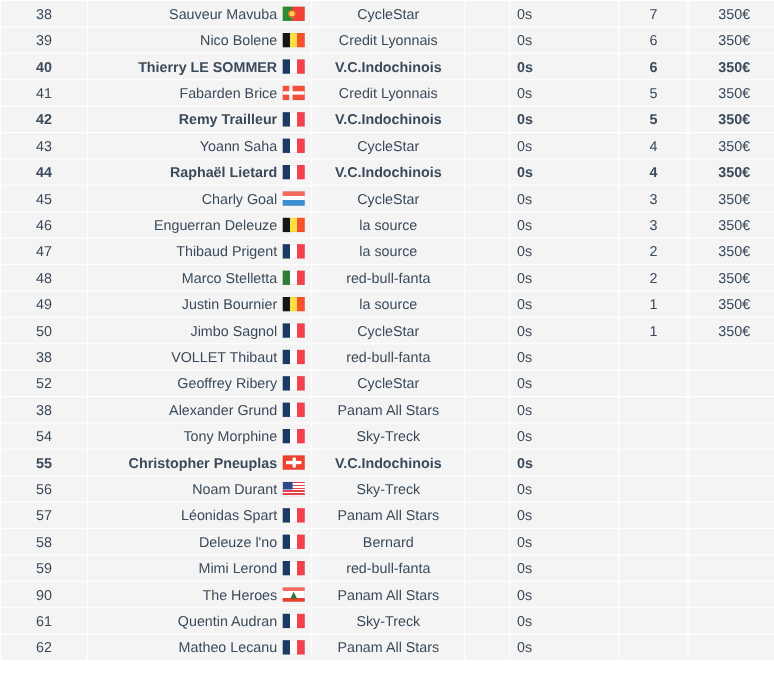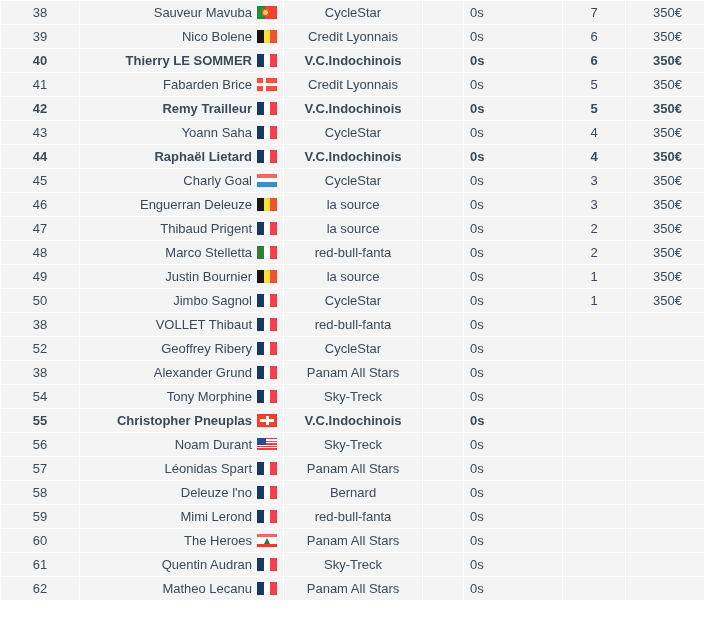--- a/index.html
+++ b/index.html
@@ -430,21 +430,21 @@
             <span class="pname">Mimi Lerond</span>
             <span class="flag fr"></span>
           </span></td>
         <td class="team">red-bull-fanta</td>
         <td class="gap"></td>
         <td class="time">0s</td>
         <td class="pts"></td>
         <td class="money"></td>
       </tr>
       <tr>
-        <td class="rank">60</td>
+        <td class="rank">90</td>
         <td class="name"><span class="name-wrap">
             <span class="pname">The Heroes</span>
             <span class="flag lb"></span>
           </span></td>
         <td class="team">Panam All Stars</td>
         <td class="gap"></td>
         <td class="time">0s</td>
         <td class="pts"></td>
         <td class="money"></td>
       </tr>

